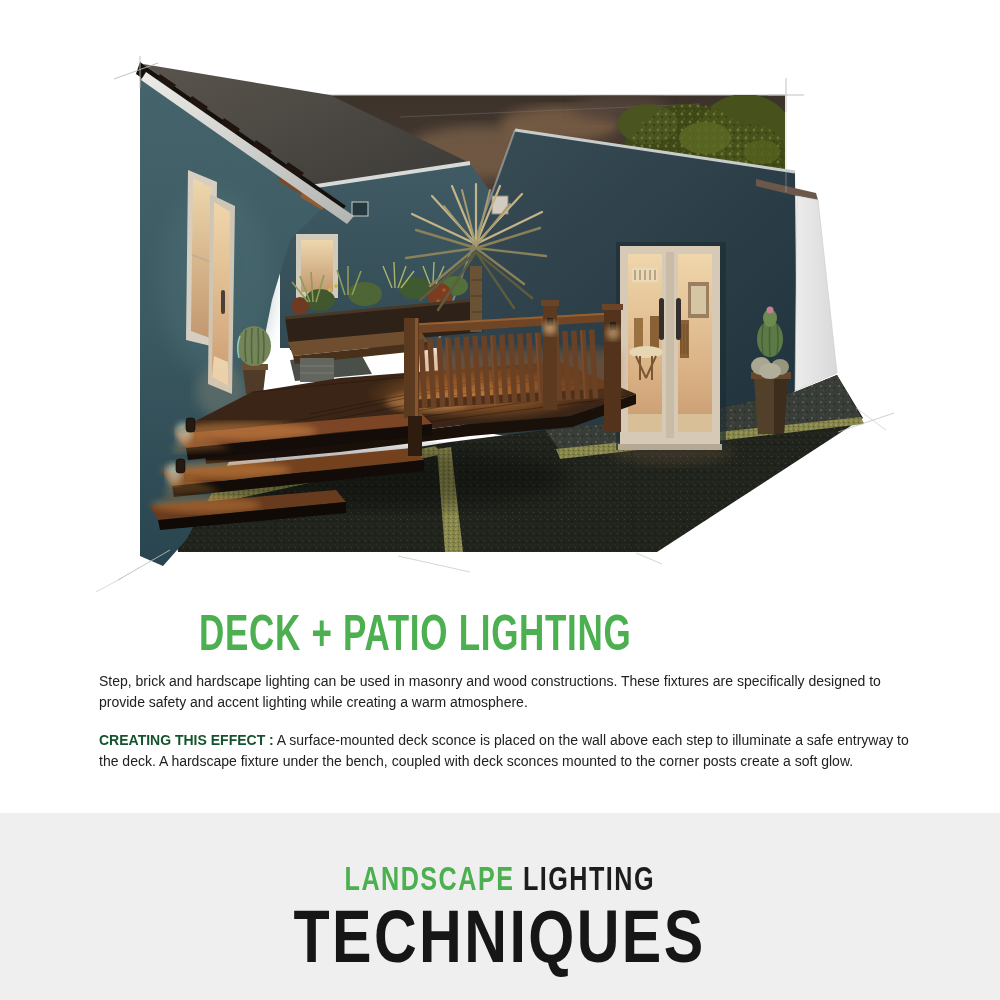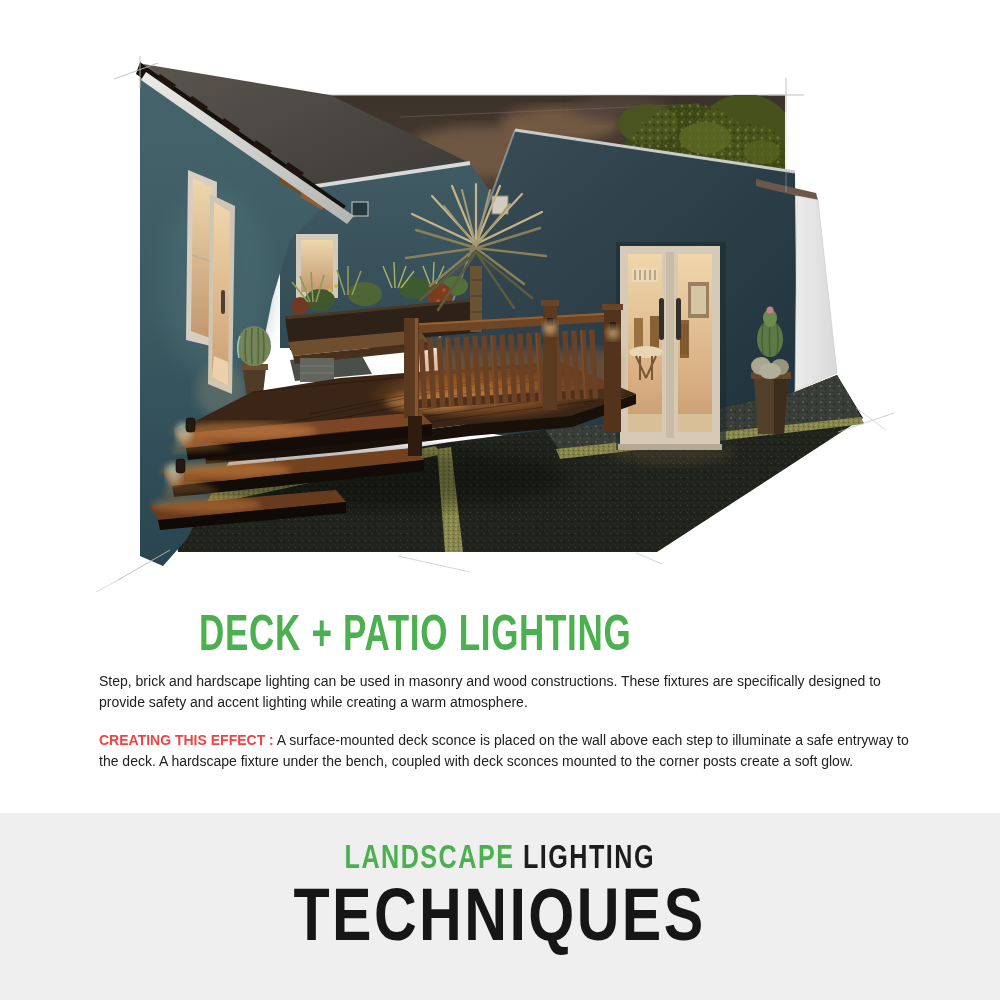--- a/index.html
+++ b/index.html
@@ -5,23 +5,23 @@
   html,body{margin:0;padding:0;}
   body{width:1000px;height:1000px;position:relative;background:#ffffff;overflow:hidden;
        font-family:"Liberation Sans", sans-serif;}
   .hero{position:absolute;left:0;top:0;width:1000px;height:820px;}
   .hero svg{display:block;width:1000px;height:820px;}
   .copy{position:absolute;left:85px;top:608px;width:845px;}
   .headline{margin:0;line-height:1;height:46px;text-align:center;}
   .headline .cond{display:inline-block;transform:scaleX(.70);transform-origin:0 0;
       font-size:50px;font-weight:700;letter-spacing:1px;color:#4caf50;white-space:nowrap;}
   .body-par{margin:17px 0 0 14px;font-size:14px;line-height:21px;color:#212121;}
-  .body-par .lead{font-weight:700;color:#ef4444;}
+  .body-par .lead{font-weight:700;color:#14532d;}
   .footer{position:absolute;left:0;top:813px;width:1000px;height:187px;background:#efefef;
-      display:flex;flex-direction:column;align-items:center;padding-top:26px;box-sizing:border-box;}
+      display:flex;flex-direction:column;align-items:center;padding-top:48px;box-sizing:border-box;}
   .f-line1{height:34px;line-height:34px;white-space:nowrap;}
   .f-line1 .cond{display:inline-block;transform:scaleX(.74);transform-origin:50% 50%;
       font-size:34px;font-weight:700;letter-spacing:2px;white-space:nowrap;}
   .f-line1 .accent{color:#4caf50;}
   .f-line1 .rest{color:#1d1d1d;}
   .f-line2{margin-top:4px;height:76px;line-height:76px;white-space:nowrap;text-decoration:underline;}
   .f-line2 .cond{display:inline-block;transform:scaleX(.80);transform-origin:50% 50%;
       font-size:74px;font-weight:700;letter-spacing:3px;color:#161616;white-space:nowrap;}
 </style>
 </head>

